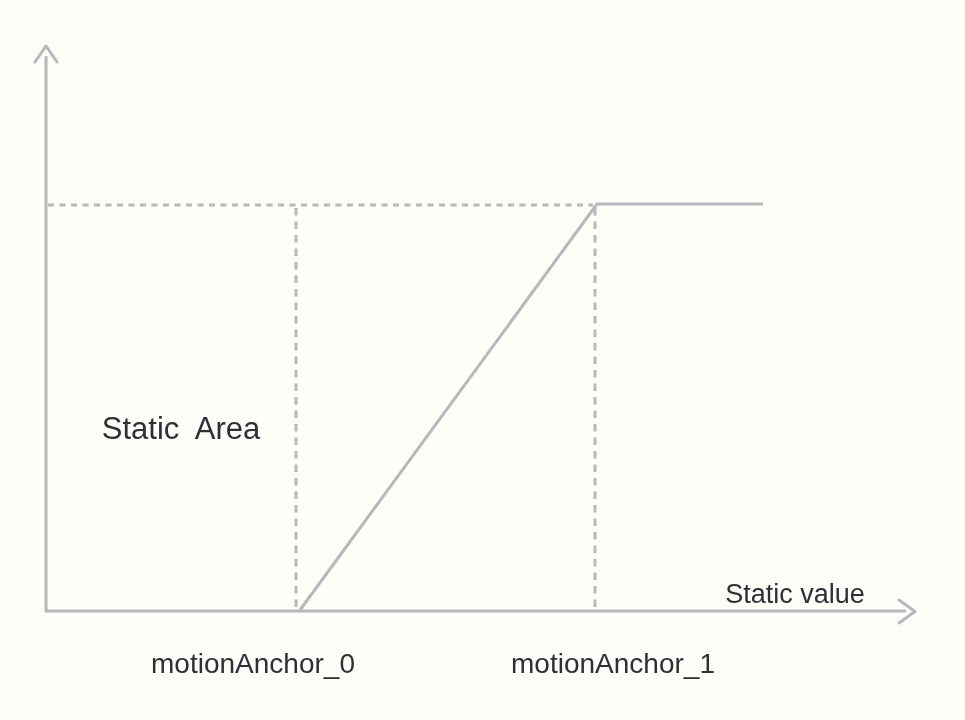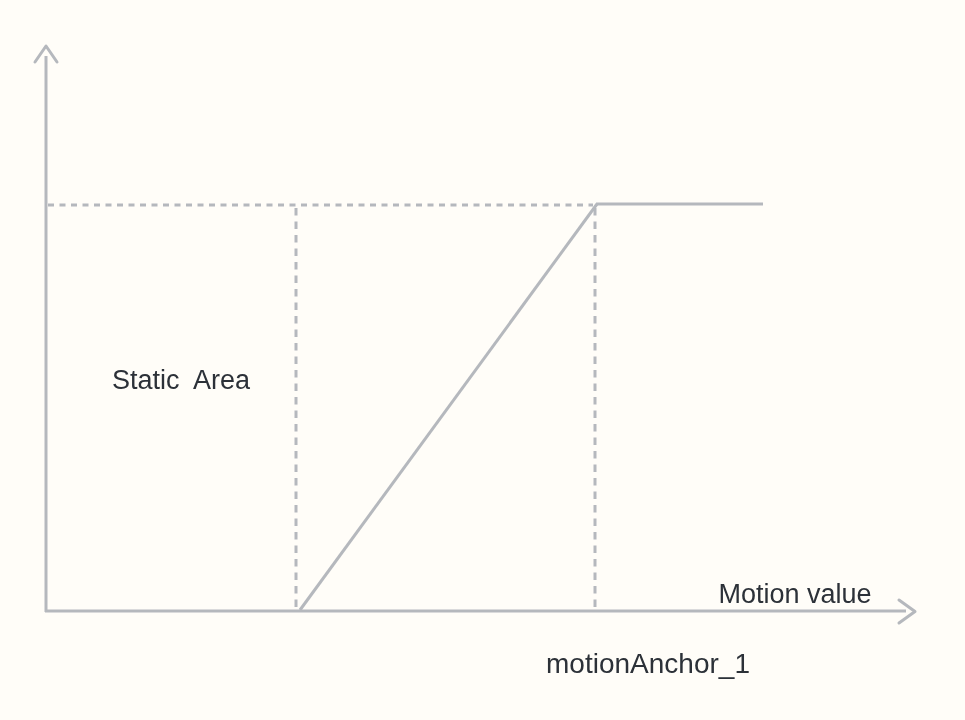--- a/index.html
+++ b/index.html
@@ -22,21 +22,22 @@
     top: 0;
   }
   .label {
     position: absolute;
     color: #2c3138;
     white-space: pre;
     line-height: 1;
     transform: translateX(-50%);
   }
   .label-area {
-    font-size: 27px;
+    font-size: 31px;
+    margin-top: 46px;
   }
   .label-axis {
     font-size: 27px;
   }
   .label-anchor {
     font-size: 28px;
   }
 </style>
 </head>
 <body>
@@ -60,18 +61,19 @@
 
       <line x1="300" y1="610" x2="597" y2="204" stroke-width="3"></line>
 
       <line x1="596" y1="204" x2="763" y2="204" stroke-width="3"></line>
     </g>
   </svg>
 
   <div class="label label-area" style="left:181px; top:367px;">Static  Area</div>
 
 
-  <div class="label label-axis" style="left:795px; top:581px;">Motion value</div>
+  <div class="label label-axis" style="left:795px; top:581px;">Static value</div>
 
+  <div class="label label-anchor" style="left:253px; top:650px;">motionAnchor_0</div>
 
-  <div class="label label-anchor" style="left:648px; top:650px;">motionAnchor_1</div>
+  <div class="label label-anchor" style="left:613px; top:650px;">motionAnchor_1</div>
 
 </div>
 
 </body></html>

